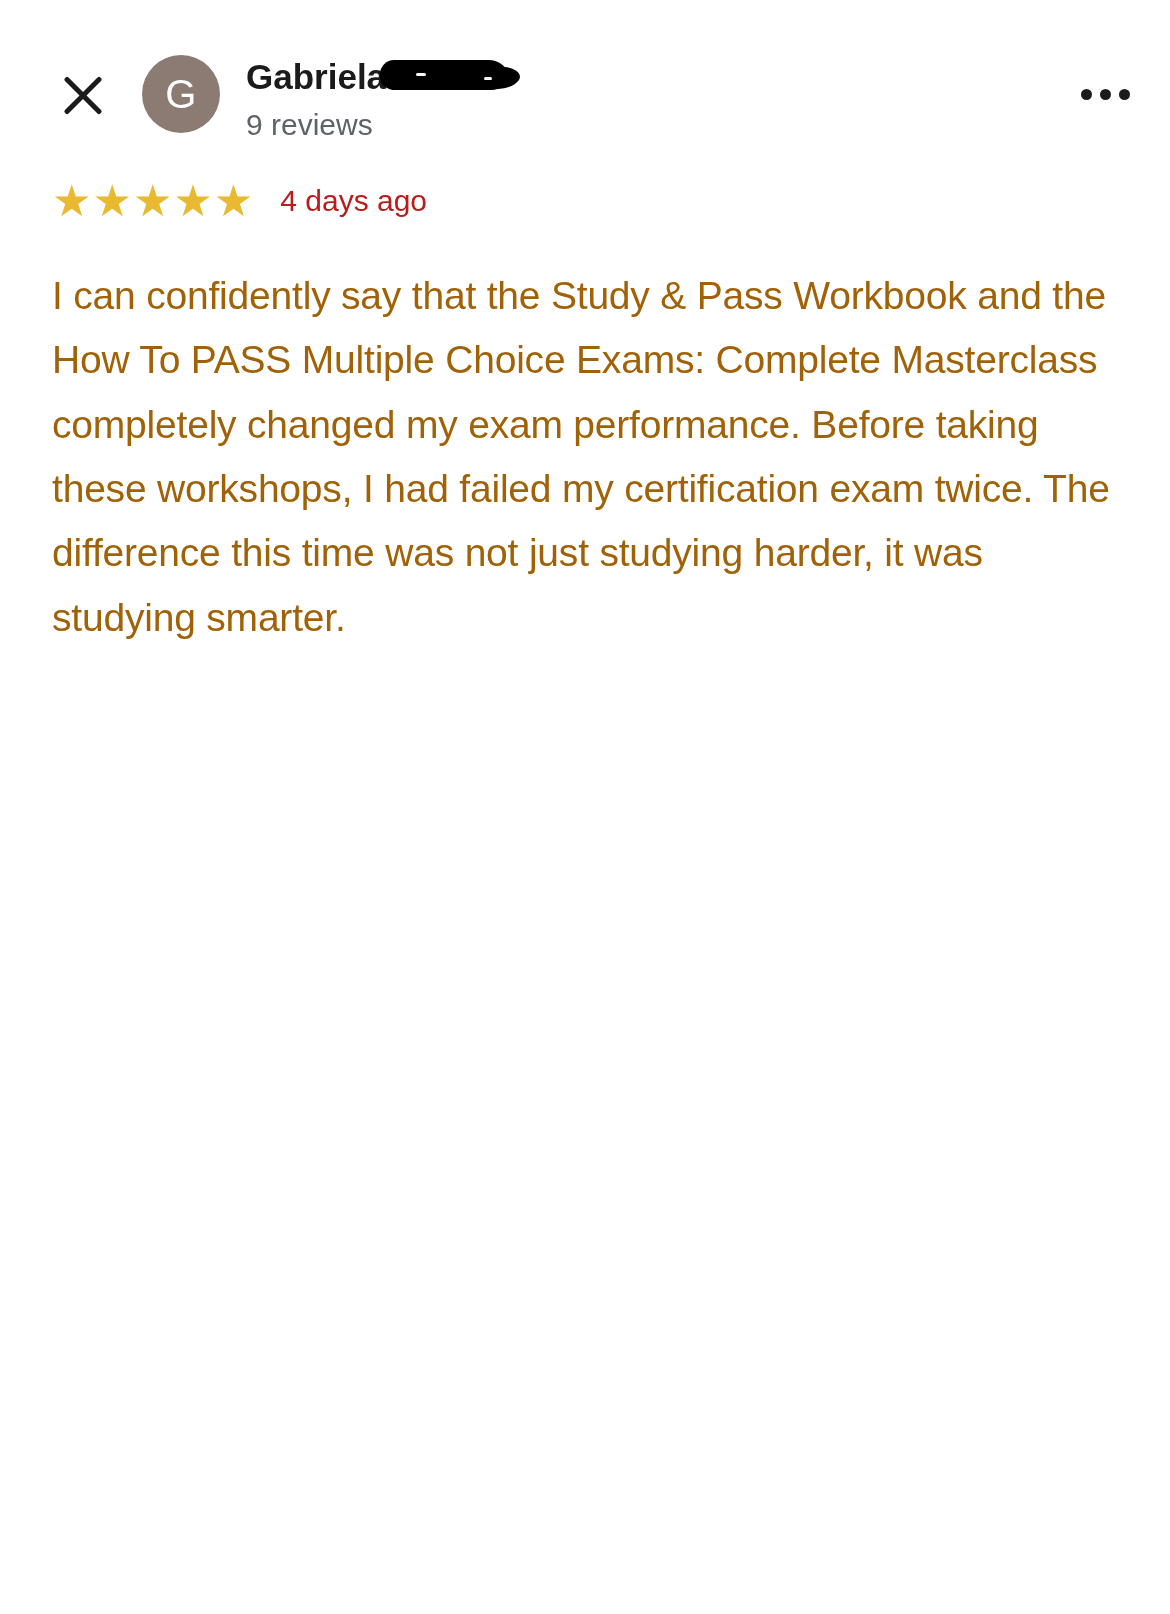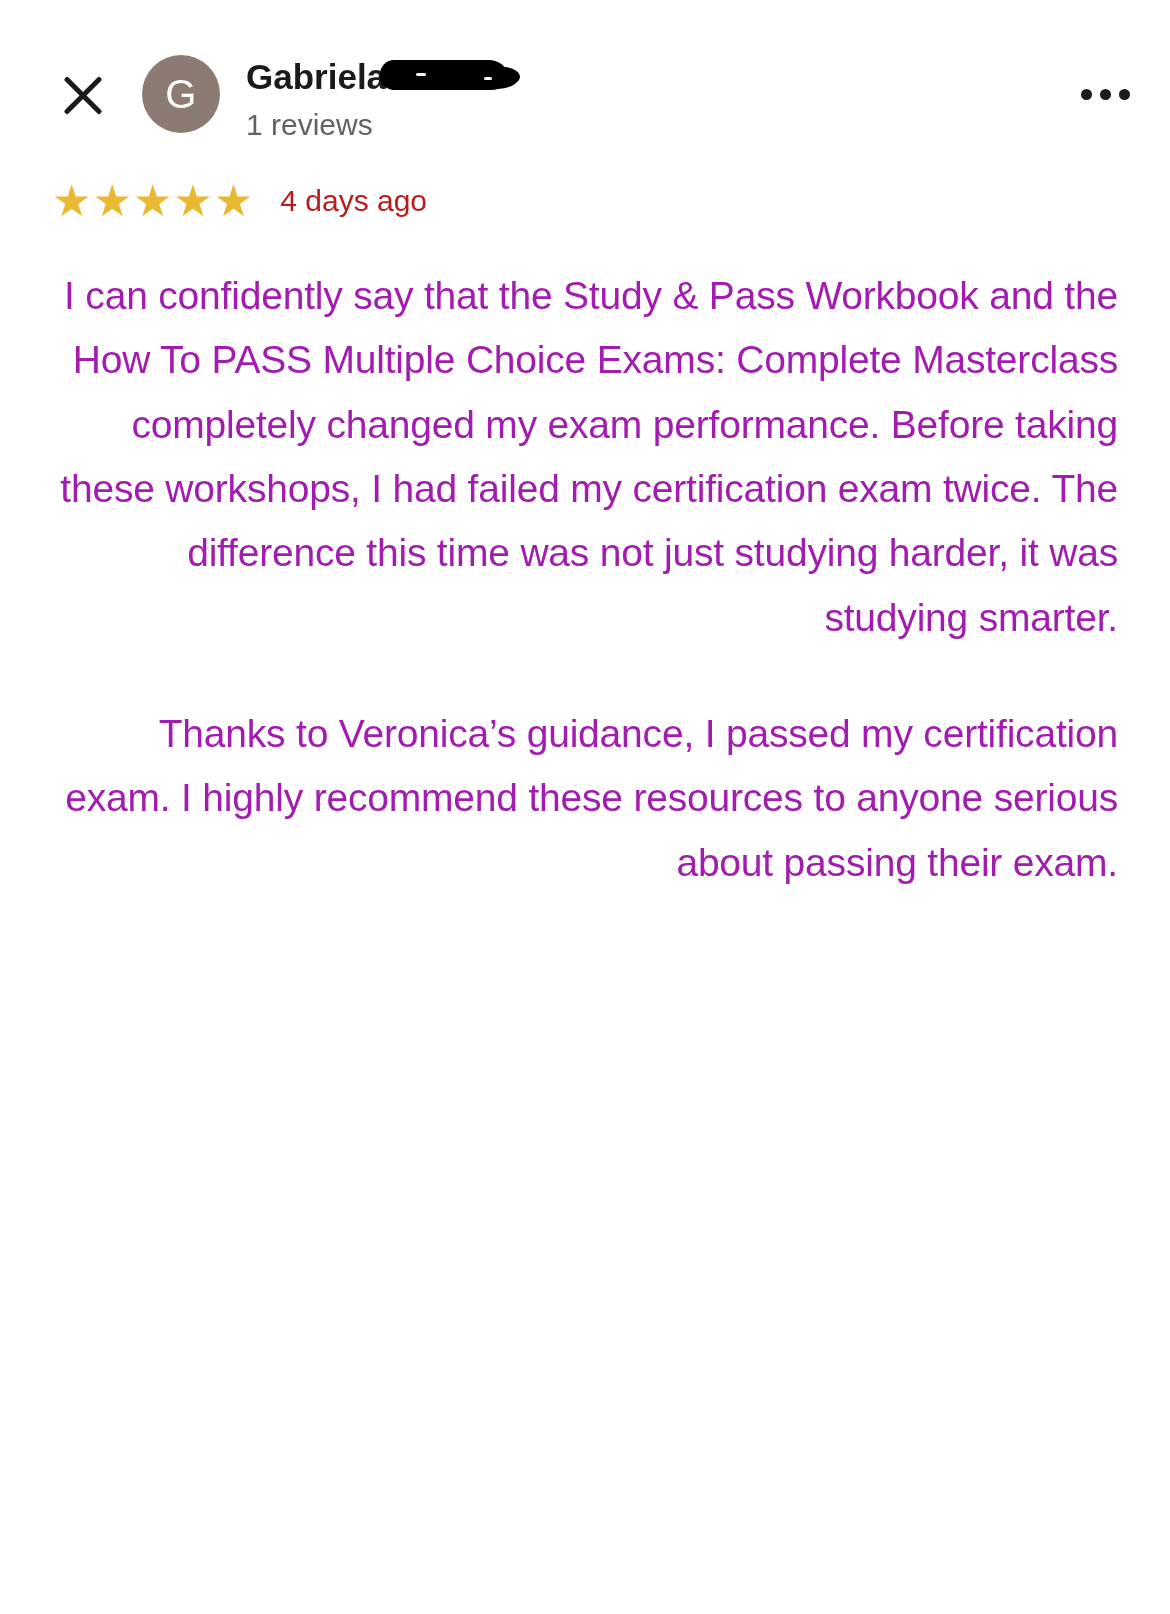--- a/index.html
+++ b/index.html
@@ -191,23 +191,22 @@
     color: #b91c1c;
     margin-left: 26px;
   }
 
   
   .review-body {
     padding: 0 52px;
     margin-top: 36px;
     font-size: 39px;
     line-height: 1.65;
-    color: #a21caf;
+    color: #a16207;
     letter-spacing: -0.2px;
-    text-align: right;
   }
   .review-body p {
     margin: 0 0 52px 0;
   }
   .review-body p:last-child {
     margin-bottom: 0;
   }
 </style>
 </head>
 <body>
@@ -223,21 +222,21 @@
     <div class="user-block">
       <div class="name-row">
         <span class="user-name">Gabriela</span>
         <span class="redaction">
           <span class="blob"></span>
           <span class="blob2"></span>
           <span class="gap1"></span>
           <span class="gap2"></span>
         </span>
       </div>
-      <div class="reviews-count">1 reviews</div>
+      <div class="reviews-count">9 reviews</div>
     </div>
 
     <div class="more-btn">
       <span class="dot"></span>
         <span class="dot"></span>
         <span class="dot"></span>
     </div>
 
   </div>
 
@@ -247,16 +246,15 @@
       <span class="star">★</span>
       <span class="star">★</span>
       <span class="star">★</span>
       <span class="star">★</span>
     </div>
     <div class="time-ago">4 days ago</div>
   </div>
 
   <div class="review-body">
     <p>I can confidently say that the Study &amp; Pass Workbook and the How To PASS Multiple Choice Exams: Complete Masterclass completely changed my exam performance. Before taking these workshops, I had failed my certification exam twice. The difference this time was not just studying harder, it was studying smarter.</p>
-    <p>Thanks to Veronica’s  guidance, I passed my certification exam. I highly recommend these resources to anyone serious about passing their exam.</p>
   </div>
 
 </div>
 
 </body></html>

